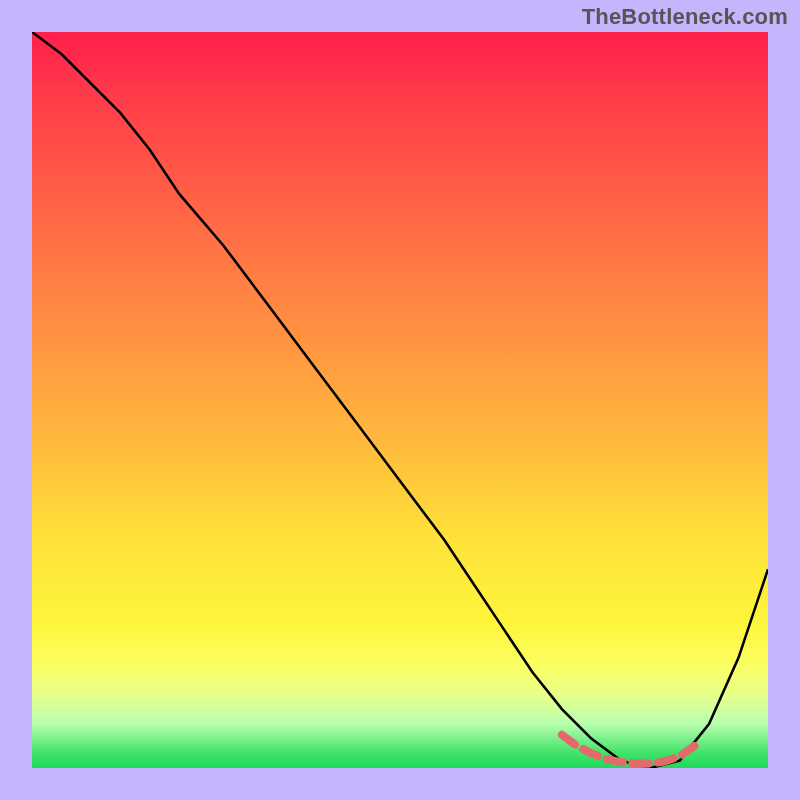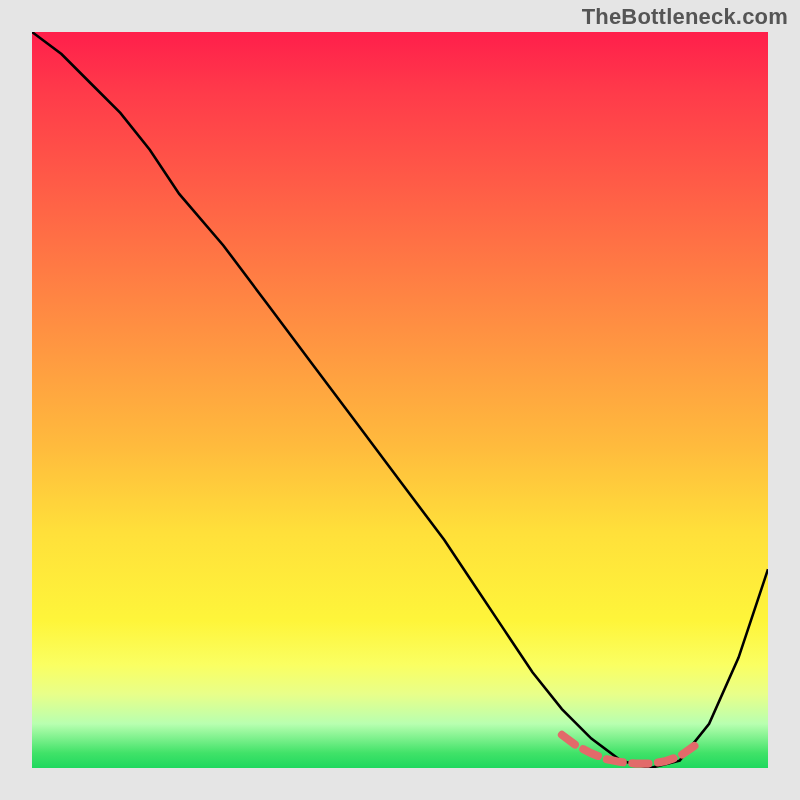--- a/index.html
+++ b/index.html
@@ -8,21 +8,21 @@
     width: 800px;
     height: 800px;
     background: #000;
     overflow: hidden;
     font-family: Arial, Helvetica, sans-serif;
   }
   .frame {
     position: relative;
     width: 800px;
     height: 800px;
-    background: #e5e5e5;
+    background: #c4b5fd;
   }
   .watermark {
     position: absolute;
     top: 4px;
     right: 12px;
     color: #555;
     font-size: 22px;
     font-weight: 600;
     letter-spacing: 0.2px;
     z-index: 10;

